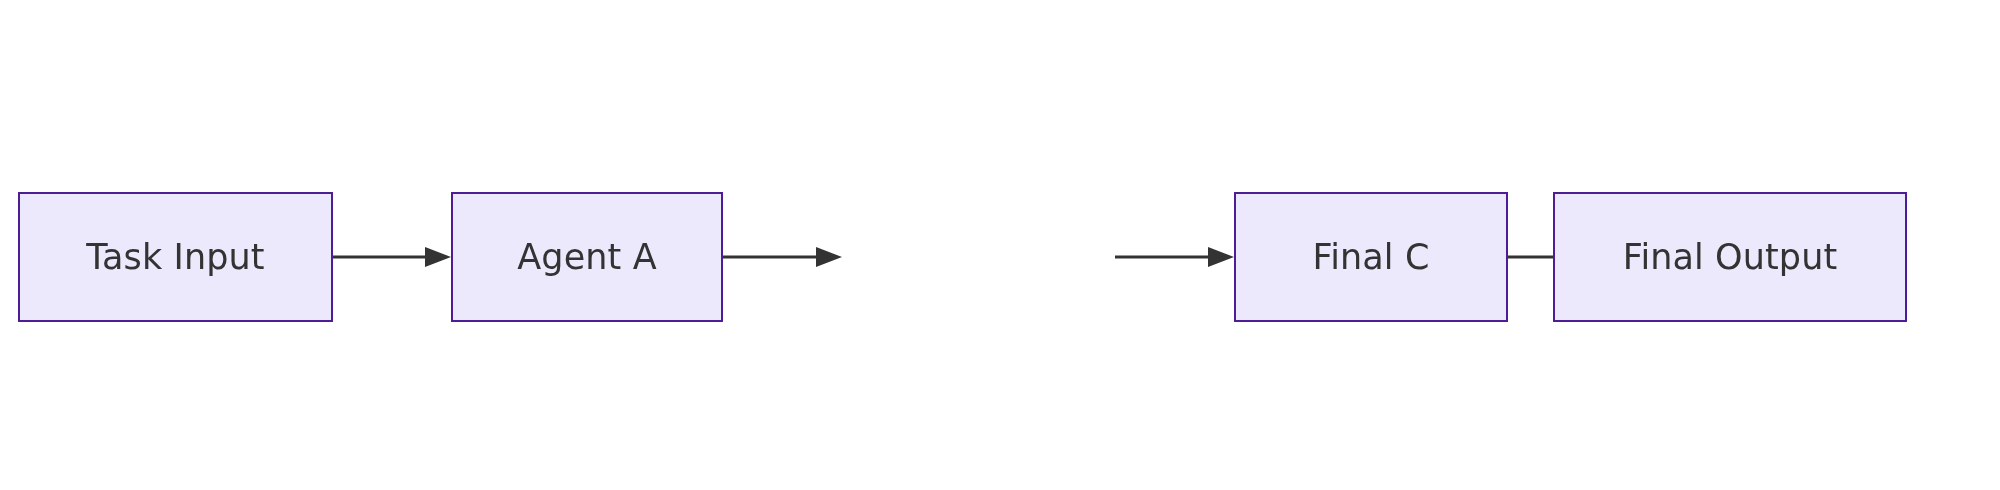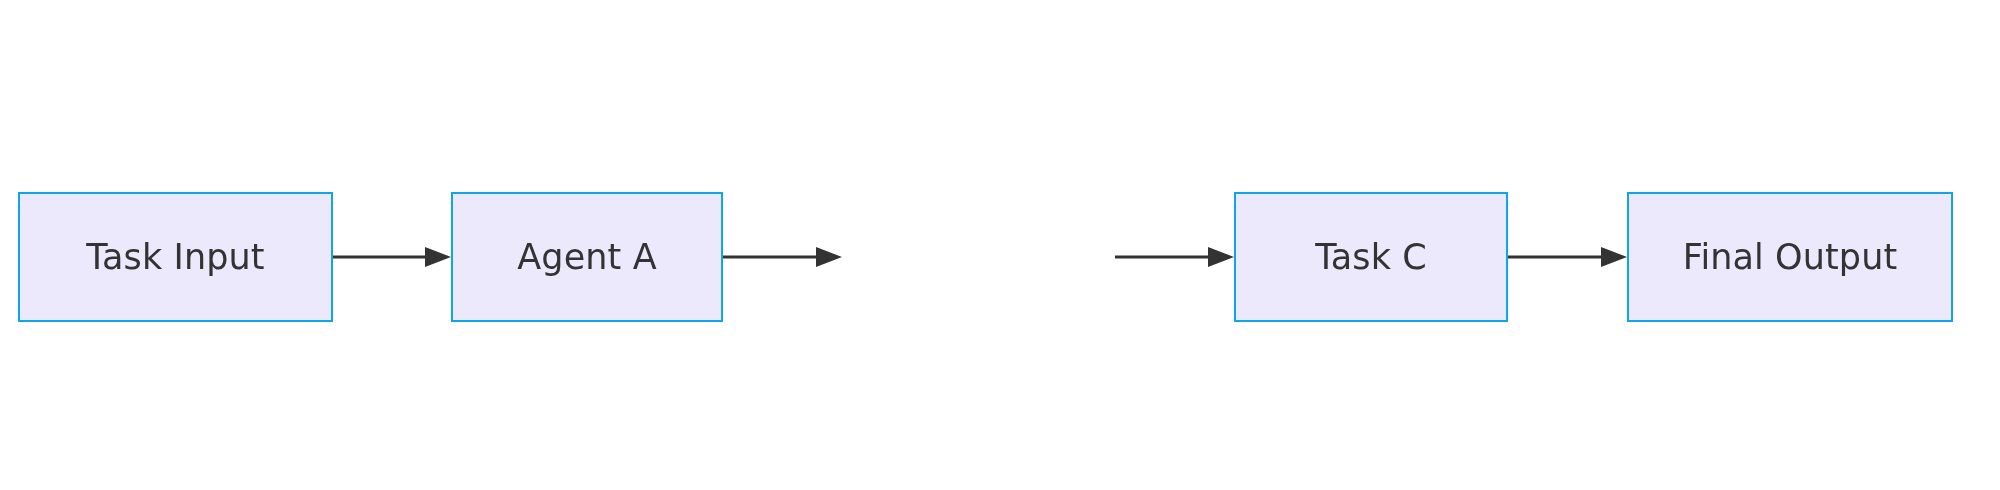--- a/index.html
+++ b/index.html
@@ -29,21 +29,21 @@
     width: 2000px;
     height: 130px;
   }
 
   .node {
     position: absolute;
     top: 0;
     height: 130px;
     box-sizing: border-box;
     background: #ECE9FD;
-    border: 2px solid #0ea5e9;
+    border: 2px solid #4c1d95;
     border-radius: 0px;
     display: flex;
     align-items: center;
     justify-content: center;
   }
 
   .node-label {
     font-family: "DejaVu Sans", "Liberation Sans", sans-serif;
     font-size: 35px;
     font-weight: 400;
@@ -52,21 +52,21 @@
     letter-spacing: 0.1px;
     white-space: nowrap;
     text-align: center;
   }
 
   
   .node-task-input   { left: 18px;   width: 315px; }
   .node-agent-a      { left: 451px;  width: 272px; }
   .node-agent-b      { left: 842px;  width: 273px; }
   .node-agent-c      { left: 1234px; width: 274px; }
-  .node-final-output { left: 1627px; width: 326px; }
+  .node-final-output { left: 1553px; width: 354px; }
 
   
   .edge {
     position: absolute;
     top: 0;
     height: 130px;
   }
   .edge-line {
     position: absolute;
     top: 65px;
@@ -125,21 +125,21 @@
       <div class="edge-head"></div>
     </div>
 
 
     <div class="edge edge-3">
       <div class="edge-line"></div>
       <div class="edge-head"></div>
     </div>
 
     <div class="node node-agent-c">
-      <span class="node-label">Task C</span>
+      <span class="node-label">Final C</span>
     </div>
 
     <div class="edge edge-4">
       <div class="edge-line"></div>
       <div class="edge-head"></div>
     </div>
 
     <div class="node node-final-output">
       <span class="node-label">Final Output</span>
     </div>

